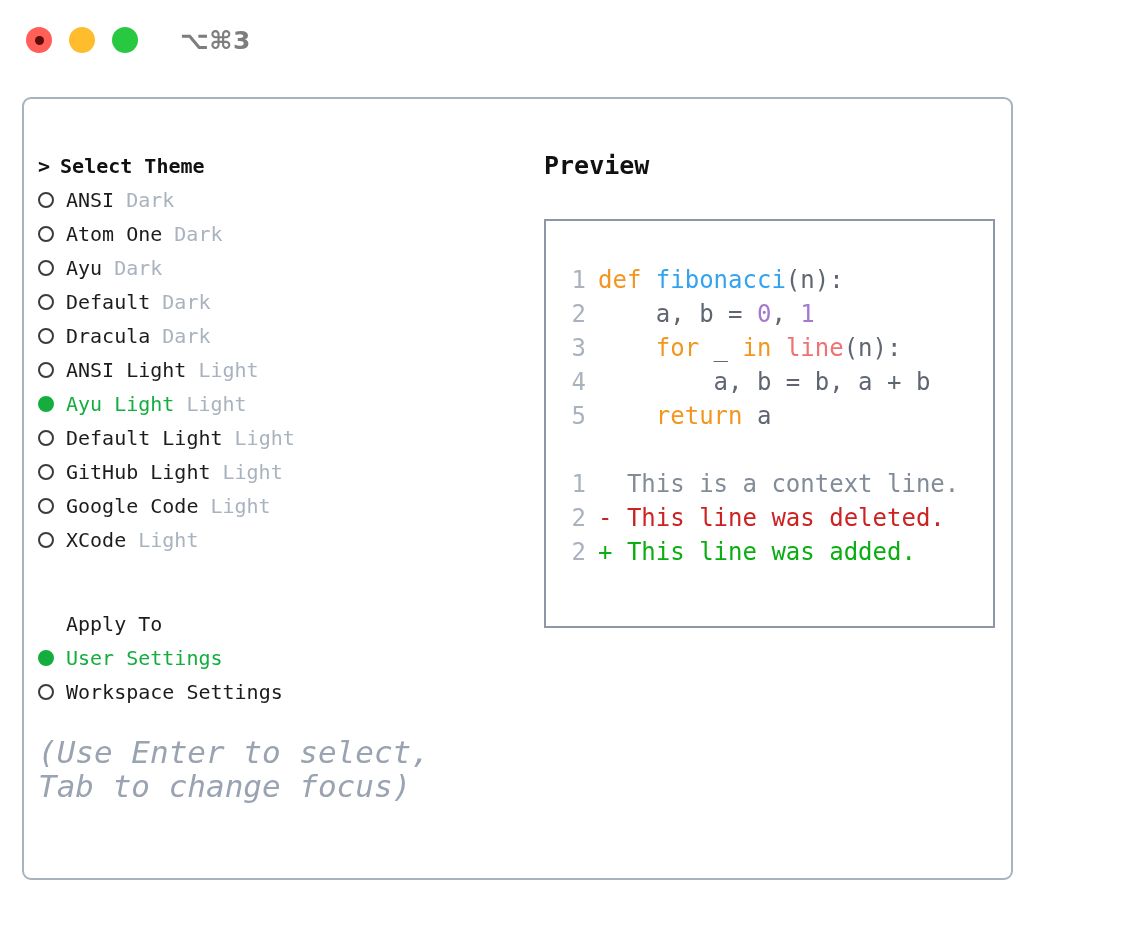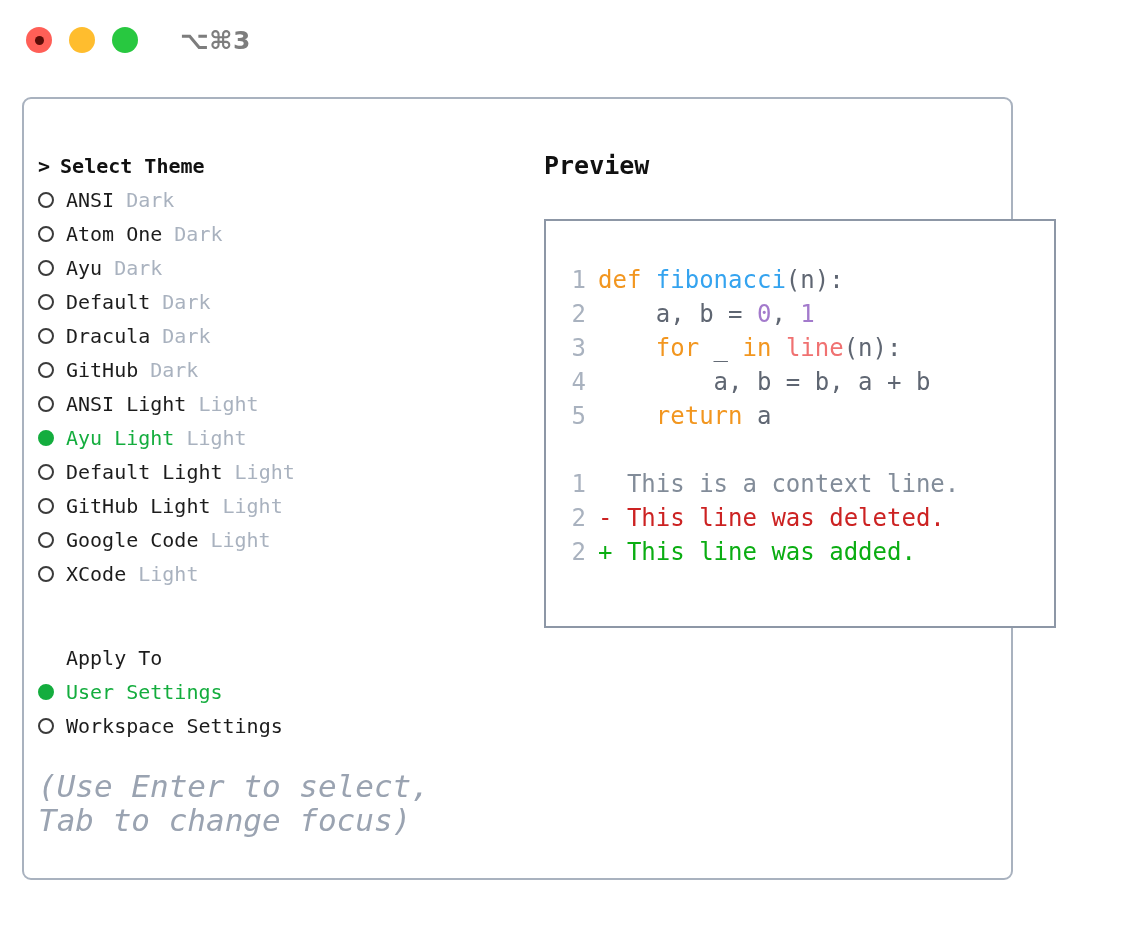--- a/index.html
+++ b/index.html
@@ -149,21 +149,21 @@
     margin-left: 42px;
   }
   #preview-title {
     font-size: 25px;
     font-weight: bold;
     color: #111111;
     line-height: 34px;
   }
   #preview-box {
     margin-top: 36px;
-    width: 512px;
+    width: 451px;
     height: 409px;
     box-sizing: border-box;
     border: 2px solid #8d97a6;
     background: #ffffff;
   }
   #code {
     padding: 42px 0 0 14px;
     font-size: 24px;
     line-height: 34px;
   }
@@ -206,21 +206,20 @@
       <div class="row heading">
         <span class="caret">&gt;</span><span>Select Theme</span>
       </div>
 
       <div id="theme-list">
           <div class="row"><span class="bullet off"></span><span class="item-label">ANSI</span><span class="item-tag">Dark</span></div>
           <div class="row"><span class="bullet off"></span><span class="item-label">Atom One</span><span class="item-tag">Dark</span></div>
           <div class="row"><span class="bullet off"></span><span class="item-label">Ayu</span><span class="item-tag">Dark</span></div>
           <div class="row"><span class="bullet off"></span><span class="item-label">Default</span><span class="item-tag">Dark</span></div>
           <div class="row"><span class="bullet off"></span><span class="item-label">Dracula</span><span class="item-tag">Dark</span></div>
-          <div class="row"><span class="bullet off"></span><span class="item-label">GitHub</span><span class="item-tag">Dark</span></div>
           <div class="row"><span class="bullet off"></span><span class="item-label">ANSI Light</span><span class="item-tag">Light</span></div>
           <div class="row"><span class="bullet on"></span><span class="item-label selected">Ayu Light</span><span class="item-tag">Light</span></div>
           <div class="row"><span class="bullet off"></span><span class="item-label">Default Light</span><span class="item-tag">Light</span></div>
           <div class="row"><span class="bullet off"></span><span class="item-label">GitHub Light</span><span class="item-tag">Light</span></div>
           <div class="row"><span class="bullet off"></span><span class="item-label">Google Code</span><span class="item-tag">Light</span></div>
           <div class="row"><span class="bullet off"></span><span class="item-label">XCode</span><span class="item-tag">Light</span></div>
         </div>
 
       <div id="apply-block">
         <div class="row section-title">Apply To</div>

